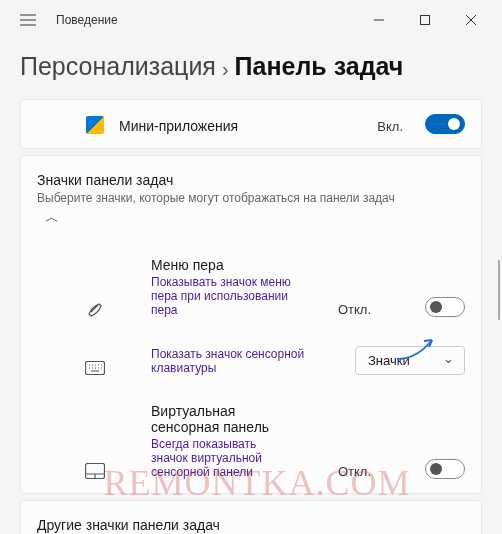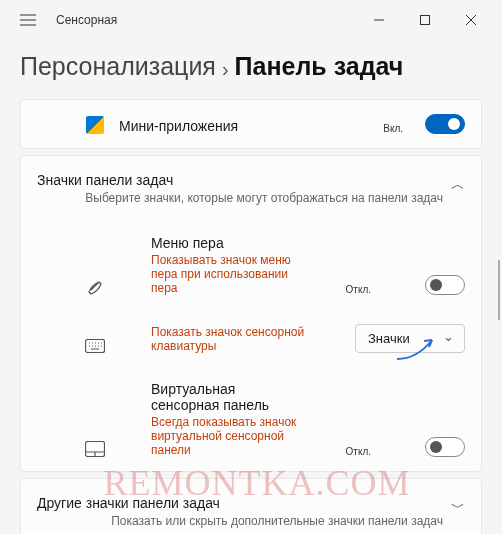--- a/index.html
+++ b/index.html
@@ -44,22 +44,22 @@
   .row {
     display: flex;
     align-items: flex-end;
     padding: 14px 16px;
     gap: 14px;
   }
   .row.sub { padding-left: 64px; gap: 46px; }
   .row .icon { width: 20px; flex-shrink:0; display:flex; justify-content:center; color:#555;}
   .row .text { flex: 1; }
   .row .title { font-size: 14px; color: #1a1a1a; }
-  .row .subtitle { font-size: 12px; color: #c2410c; margin-top: 2px; }
-  .state-label { font-size: 10px; color: #333; margin-right: 8px; }
+  .row .subtitle { font-size: 12px; color: #4c1d95; margin-top: 2px; }
+  .state-label { font-size: 13px; color: #333; margin-right: 8px; }
   .toggle {
     width: 40px; height: 20px; border-radius: 10px;
     position: relative; cursor: pointer;
     border: 1px solid #888;
     background: #fff;
   }
   .toggle .knob {
     position: absolute; width: 12px; height: 12px; border-radius: 50%;
     top: 3px; left: 4px; background: #555;
   }
@@ -74,20 +74,21 @@
     position: relative;
     cursor: pointer;
     min-width: 110px;
   }
   .dropdown::after { content: "⌄"; position: absolute; right: 10px; top: 4px; color: #555; }
   .section-header {
     padding: 16px 16px;
     display: flex;
     align-items: flex-start;
     cursor: pointer;
+    flex-direction: column;
   }
   .section-header .hwrap { flex:1; }
   .section-header .htitle { font-size: 14px; font-weight: 500; }
   .section-header .hsub { font-size: 12px; color: #666; margin-top: 3px; text-align: right; }
   .chev-icon { font-size: 14px; color: #555; margin-left: 8px; padding-top:4px;}
   .widgets-icon {
     width: 18px; height: 18px;
     background: linear-gradient(135deg, #0078d4 0 50%, #ffb900 50% 100%);
     border-radius: 2px;
   }
@@ -113,21 +114,21 @@
 </style>
 </head>
 <body>
 
 <div class="titlebar">
   <div class="hamburger">
     <svg width="16" height="12" viewBox="0 0 16 12">
         <path d="M0 1h16M0 6h16M0 11h16" stroke="#333" stroke-width="1.2"></path>
       </svg>
   </div>
-  <div class="app-title">Сенсорная</div>
+  <div class="app-title">Поведение</div>
   <div class="window-controls">
     <div class="wc-btn">
       <svg width="10" height="10">
           <path d="M0 5h10" stroke="#333" stroke-width="1"></path>
         </svg>
     </div>
     <div class="wc-btn">
       <svg width="10" height="10">
           <rect x="0.5" y="0.5" width="9" height="9" fill="none" stroke="#333" stroke-width="1"></rect>
         </svg>

